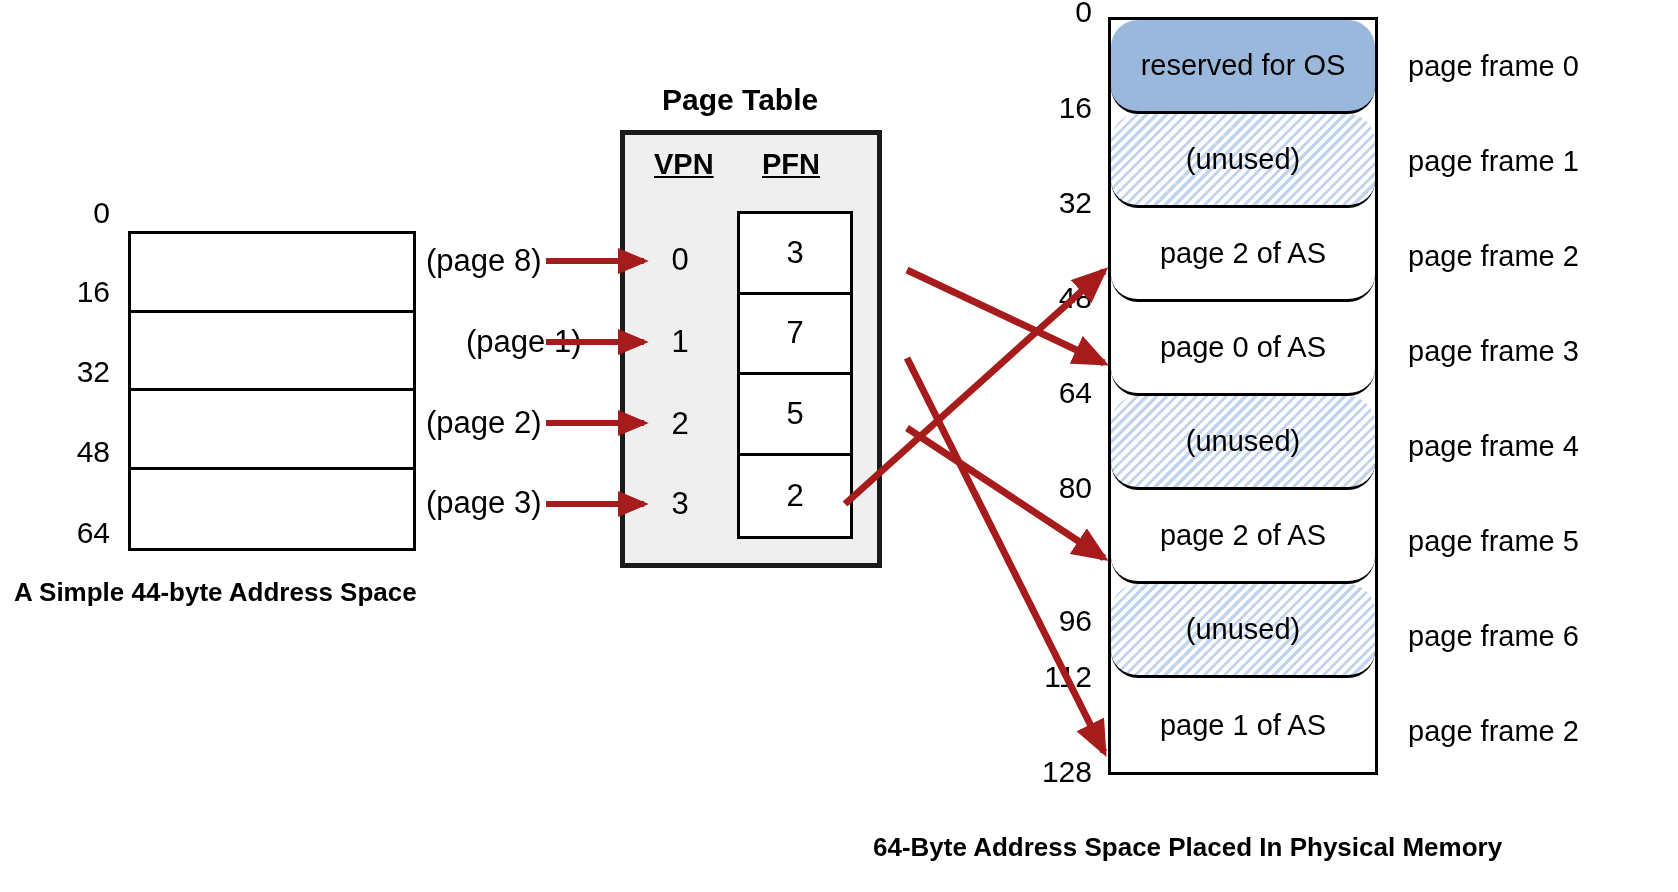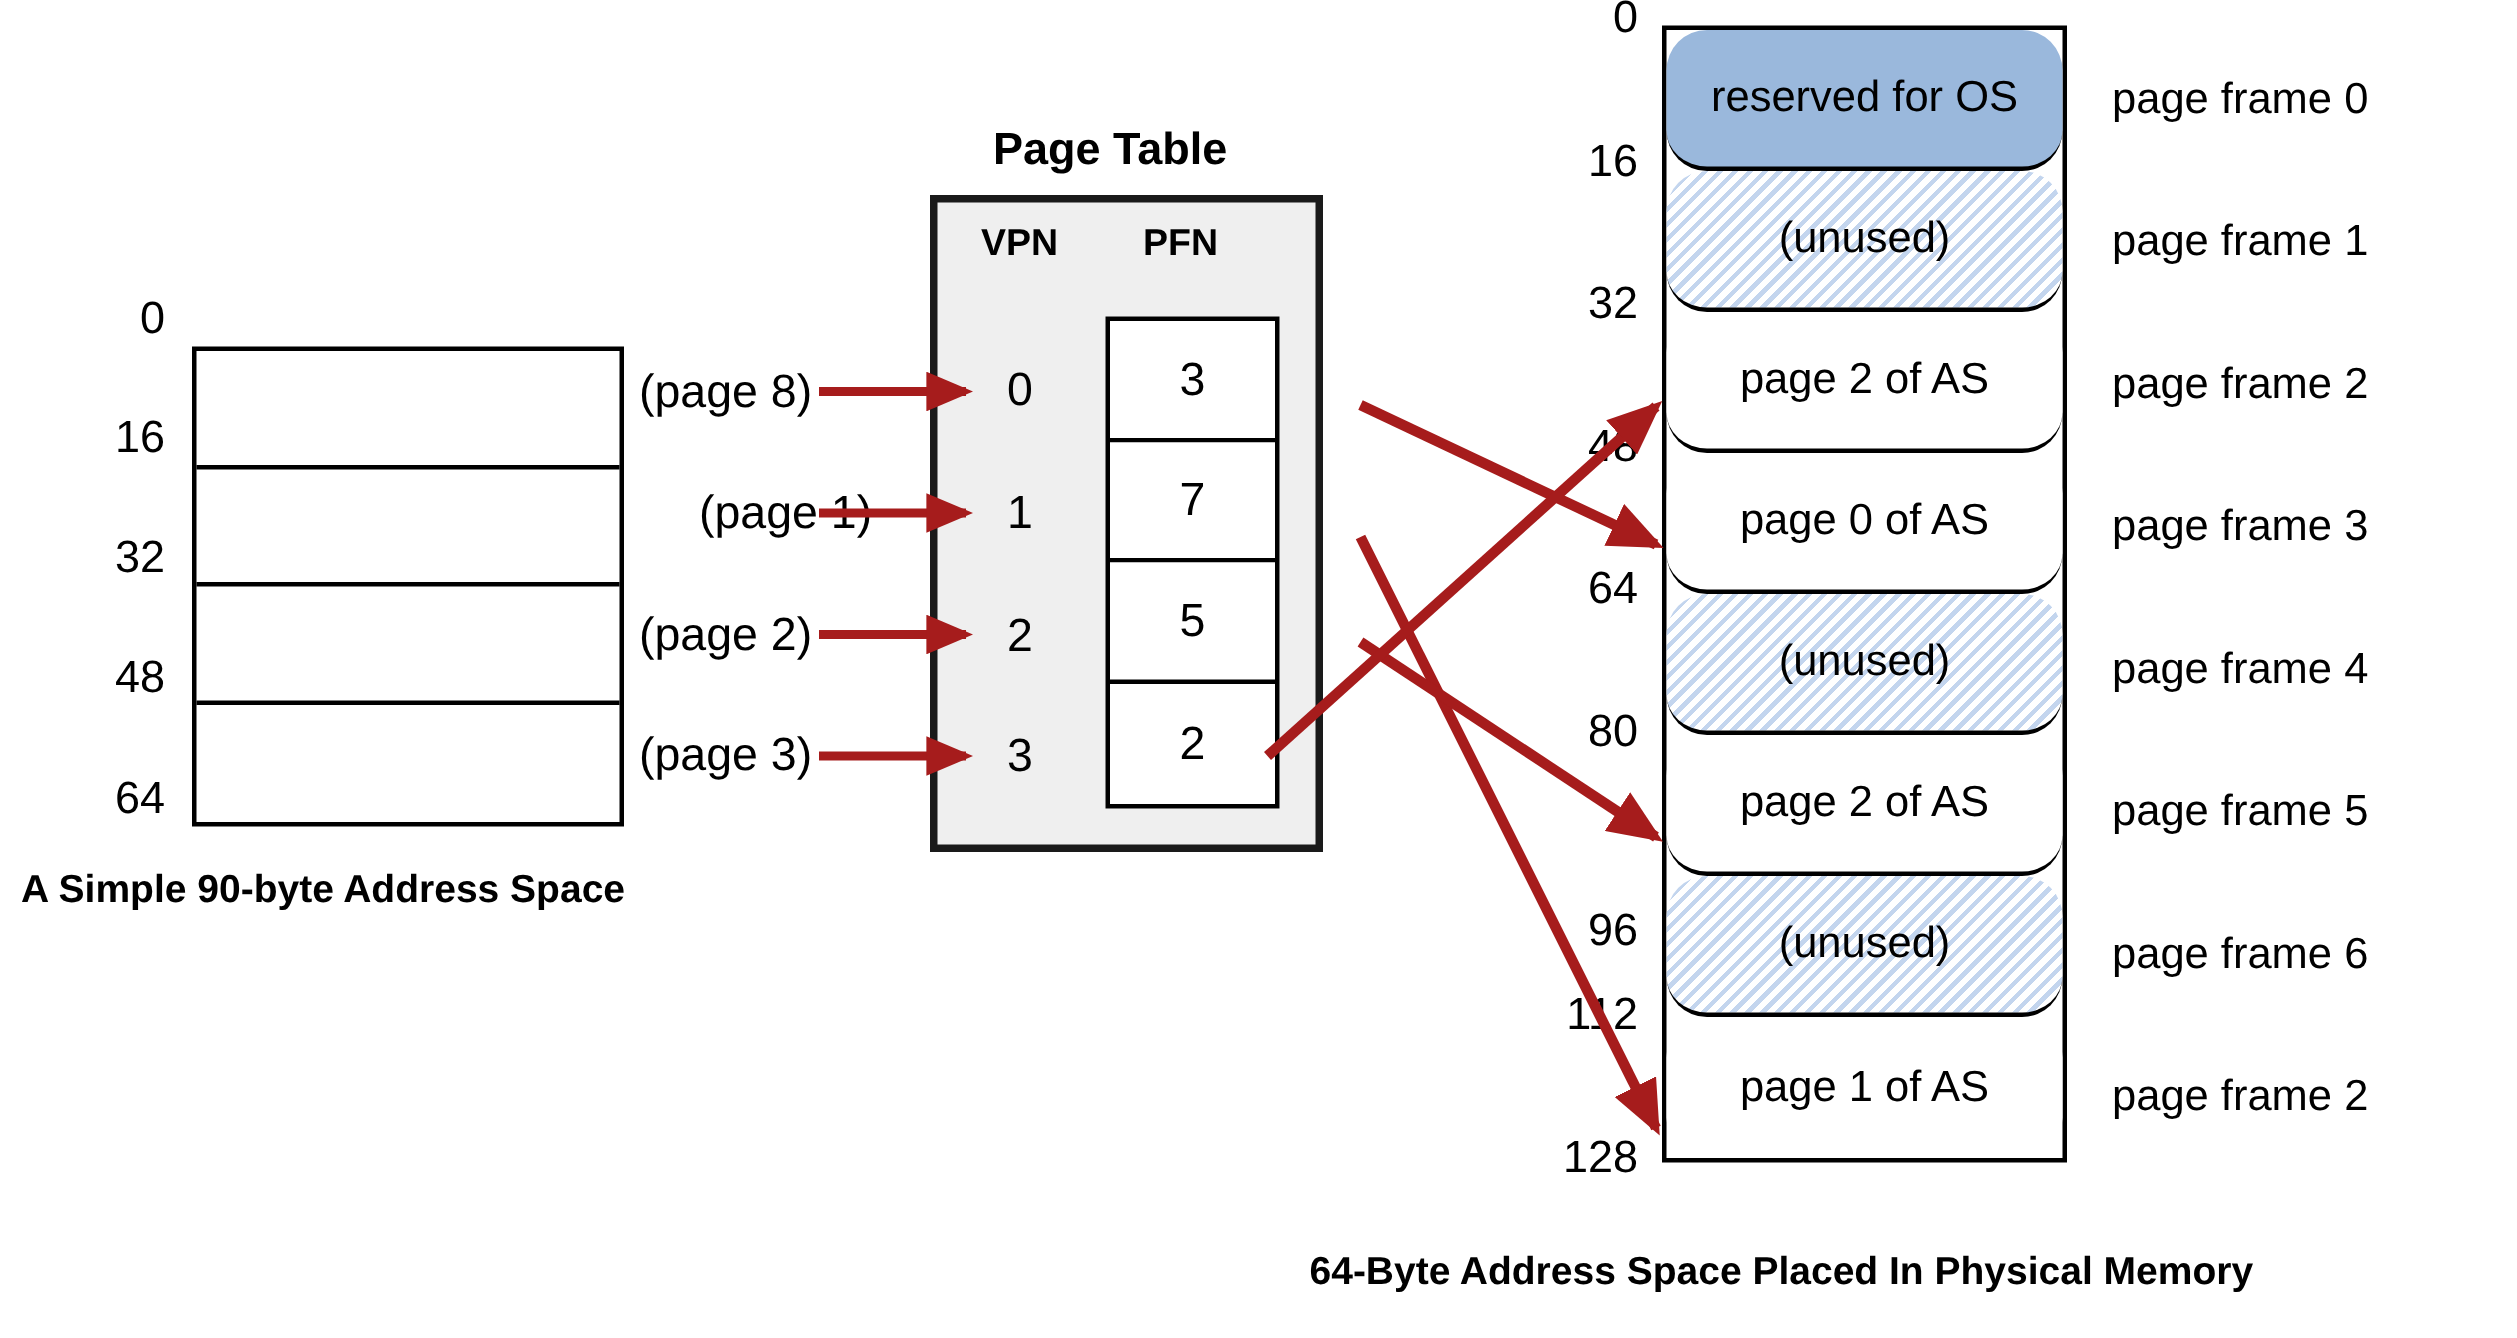--- a/index.html
+++ b/index.html
@@ -80,23 +80,24 @@
     left: 620px;
     top: 130px;
     width: 262px;
     height: 438px;
     background: #efefef;
     border: 5px solid #1a1a1a;
     box-sizing: border-box;
   }
   .pt-colhead {
     position: absolute;
-    font-size: 25px;
+    font-size: 29px;
     font-weight: bold;
     white-space: nowrap;
+    text-decoration: underline;
   }
   .vpn-val {
     position: absolute;
     font-size: 31px;
     line-height: 31px;
     width: 40px;
     text-align: center;
     white-space: nowrap;
   }
   #pfn-box {
@@ -183,21 +184,21 @@
     <div class="as-row"></div>
     <div class="as-row"></div>
   </div>
 
   <div class="offset-label" style="left:40px; top:198px; width:70px;">0</div>
   <div class="offset-label" style="left:40px; top:277px; width:70px;">16</div>
   <div class="offset-label" style="left:40px; top:357px; width:70px;">32</div>
   <div class="offset-label" style="left:40px; top:437px; width:70px;">48</div>
   <div class="offset-label" style="left:40px; top:518px; width:70px;">64</div>
 
-  <div class="caption" style="left:14px; top:577px;">A Simple 90-byte Address Space</div>
+  <div class="caption" style="left:14px; top:577px;">A Simple 44-byte Address Space</div>
 
   <div class="page-label" style="left:426px; top:245px;">(page 8)</div>
   <div class="page-label" style="left:426px; top:326px;margin-left:40px;">(page 1)</div>
   <div class="page-label" style="left:426px; top:407px;">(page 2)</div>
   <div class="page-label" style="left:426px; top:487px;">(page 3)</div>
 
   <div id="pt-title">Page Table</div>
 
   <div id="pt-box"></div>
 

